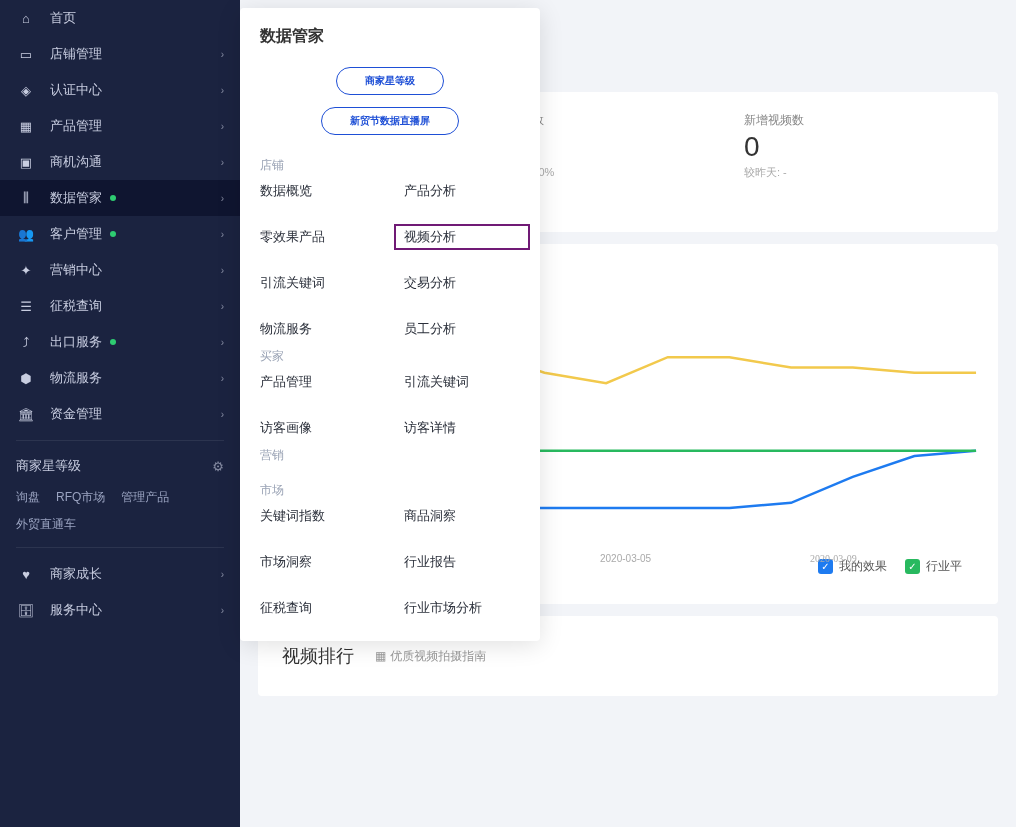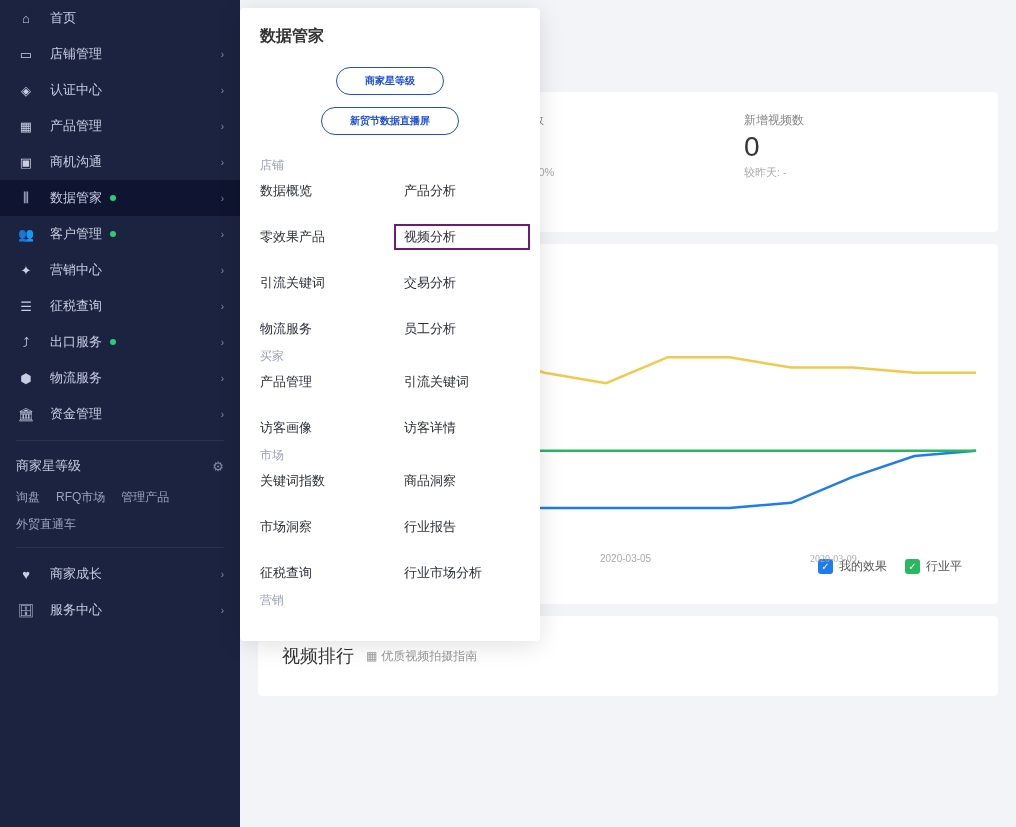--- a/index.html
+++ b/index.html
@@ -35,21 +35,21 @@
 .stat-box .sub { color: #aaa; font-size: 11px; }
 .stat-box + .stat-box { margin-left: 30px; }
 .chart-card { height: 360px; padding: 20px 12px 10px 12px; }
 .chart-area { position: relative; width: 100%; height: 290px; }
 .axis-label { position: absolute; font-size: 10px; color: #aaa; }
 .legend { display: flex; justify-content: flex-end; gap: 18px; padding: 4px 24px 0; font-size: 12px; color: #555; }
 .legend-item { display: flex; align-items: center; gap: 6px; }
 .chk { width: 15px; height: 15px; border-radius: 3px; display: inline-flex; align-items: center; justify-content: center; color: #fff; font-size: 10px; }
 .chk.blue { background: #1e7bf0; }
 .chk.green { background: #28b95f; }
-.rank-card { height: 80px; padding: 24px; display: flex; align-items: center; gap: 12px; }
+.rank-card { height: 80px; padding: 24px; display: flex; align-items: center; gap: 21px; }
 .rank-title { font-size: 18px; color: #333; font-weight: 500; }
 .rank-sub { color: #999; font-size: 12px; display: flex; align-items: center; gap: 4px; }
 svg.line-chart { width: 100%; height: 100%; }
 </style>
 </head>
 <body>
 
 <div class="sidebar">
   <div id="side-list">
       <div class="side-item">
@@ -164,32 +164,32 @@
       <div class="fly-section">
         <div class="fly-section-title">买家</div>
         <div class="fly-grid">
           <span class="fly-link">产品管理</span>
           <span class="fly-link">引流关键词</span>
           <span class="fly-link">访客画像</span>
           <span class="fly-link">访客详情</span>
         </div>
       </div>
       <div class="fly-section">
+        <div class="fly-section-title">营销</div>
+      </div>
+      <div class="fly-section">
         <div class="fly-section-title">市场</div>
         <div class="fly-grid">
           <span class="fly-link">关键词指数</span>
           <span class="fly-link">商品洞察</span>
           <span class="fly-link">市场洞察</span>
           <span class="fly-link">行业报告</span>
           <span class="fly-link">征税查询</span>
           <span class="fly-link">行业市场分析</span>
         </div>
-      </div>
-      <div class="fly-section">
-        <div class="fly-section-title">营销</div>
       </div>
     </div>
 </div>
 
 <div class="main">
   <div class="topbar"></div>
   <div class="card stats-card">
     <div style="flex:1"></div>
     <div id="stats-row" style="display:flex">
         <div class="stat-box">

